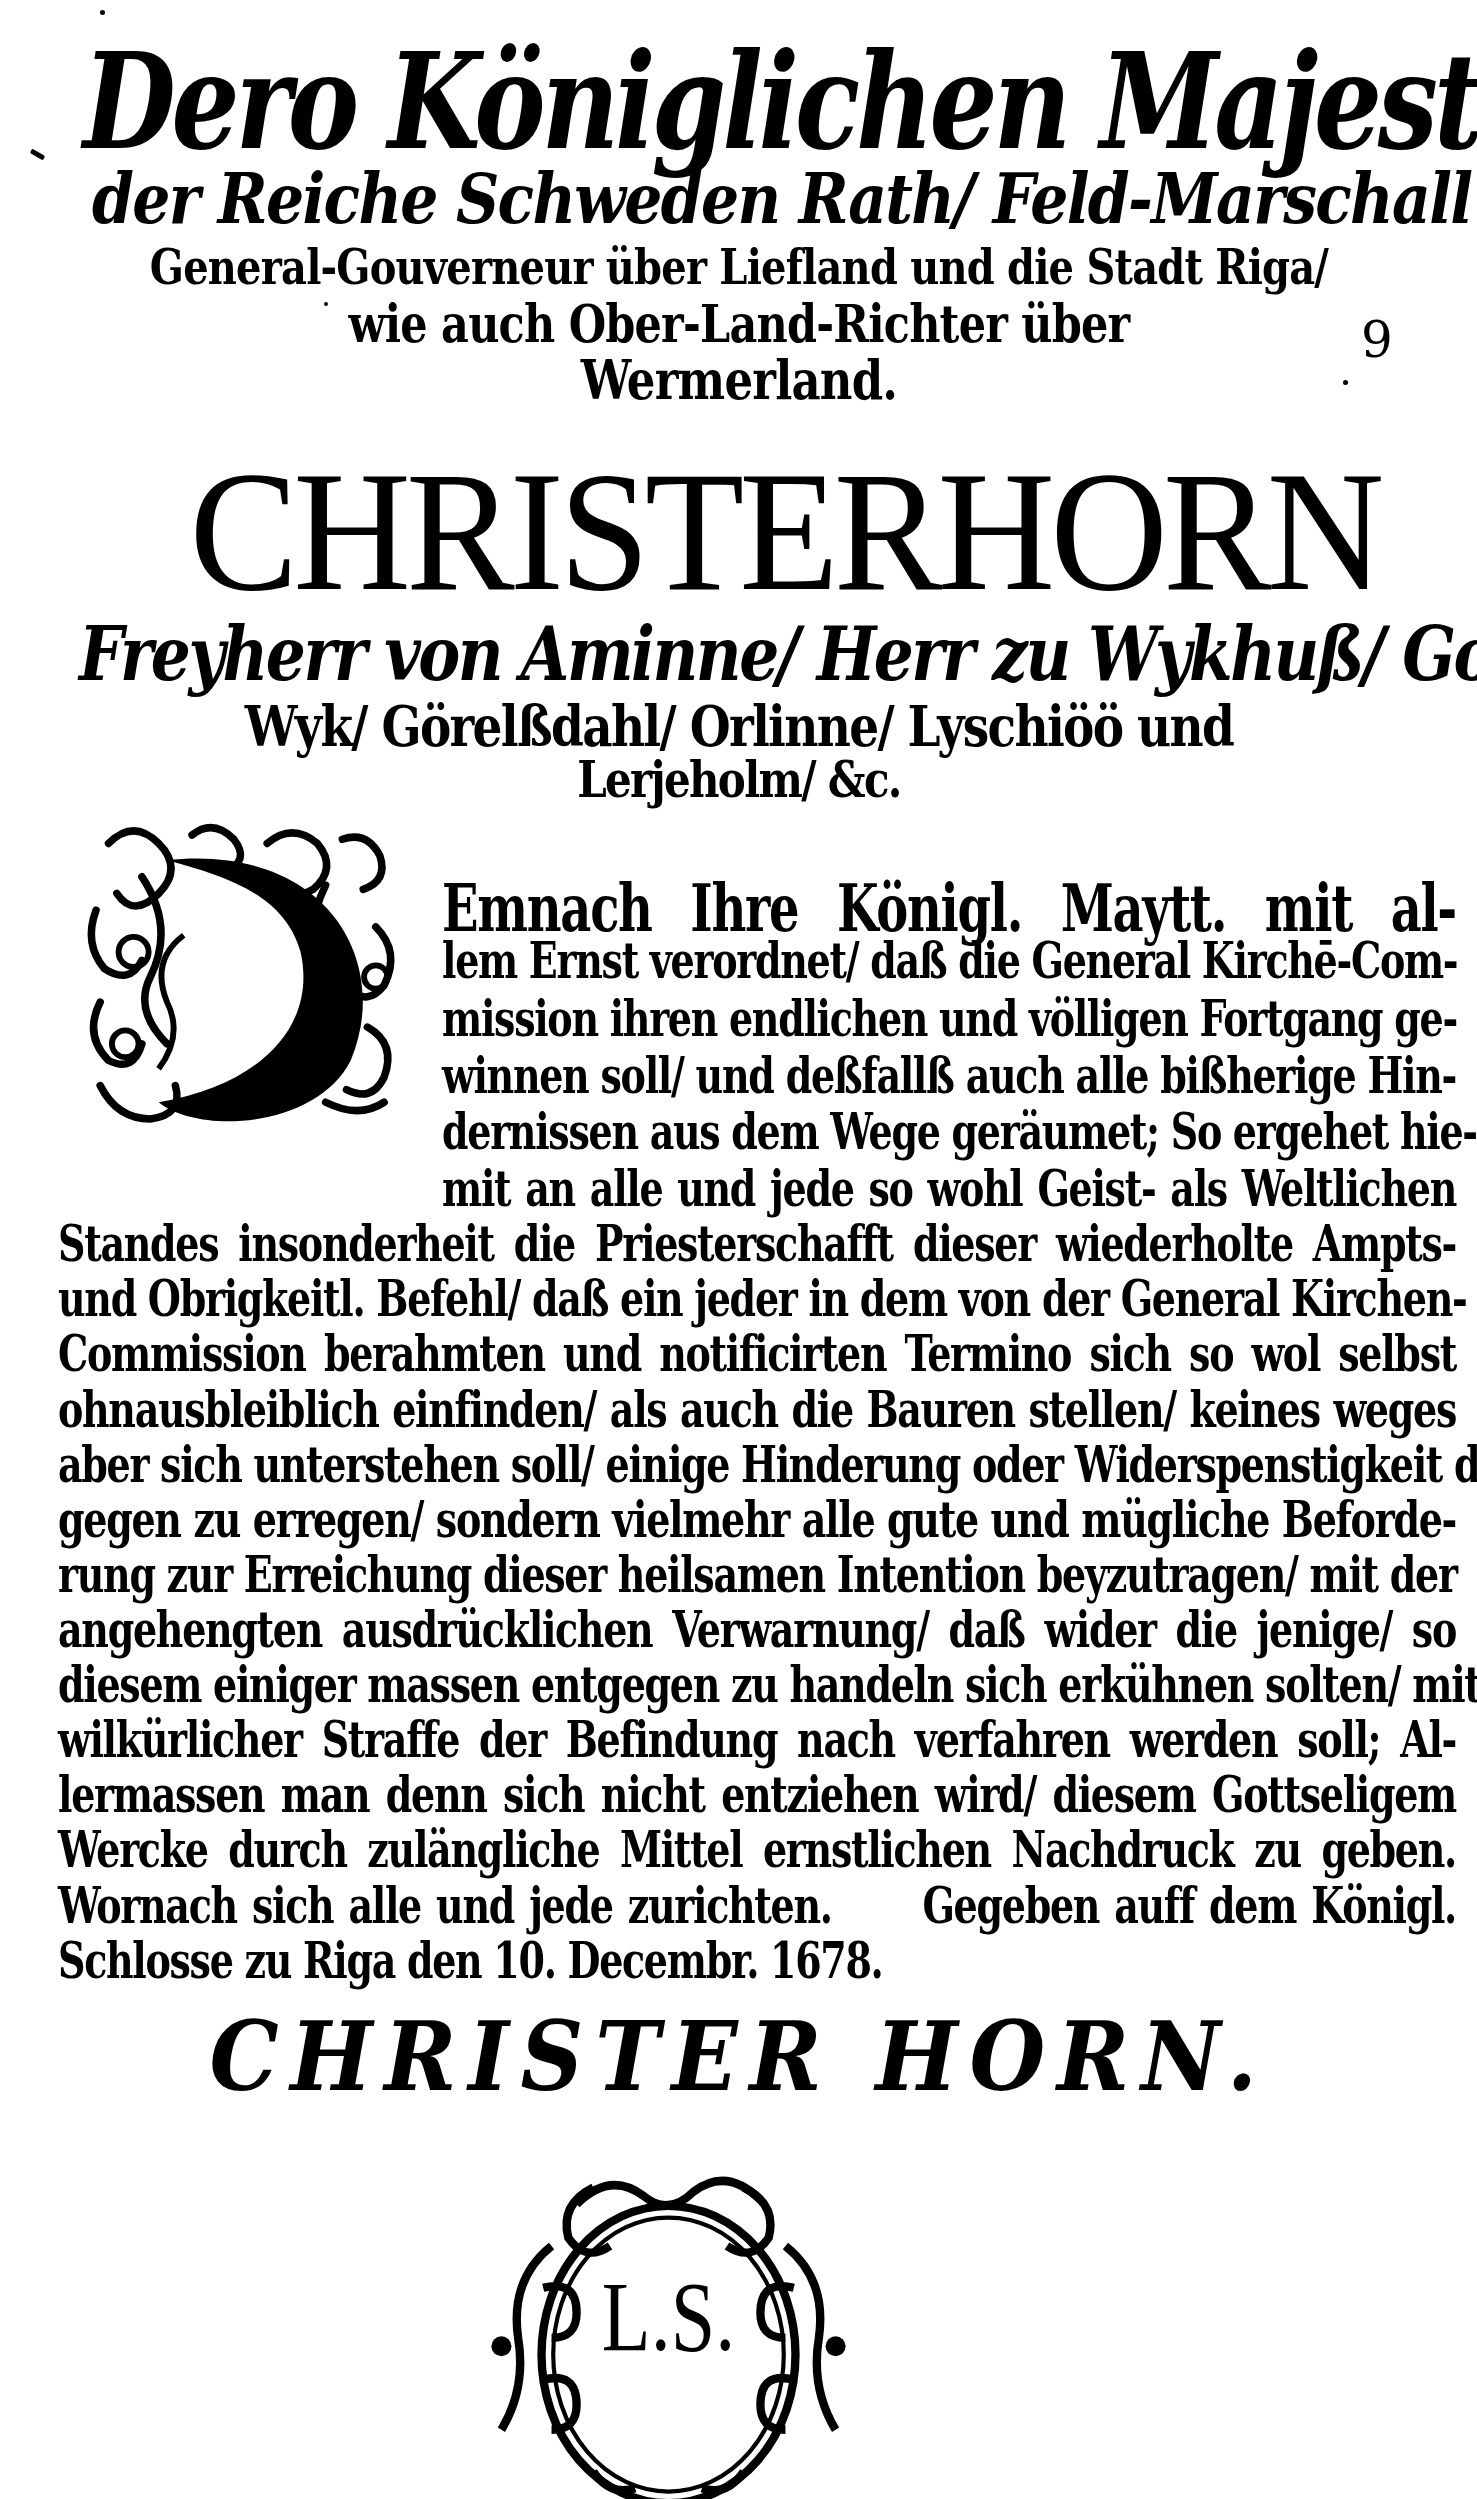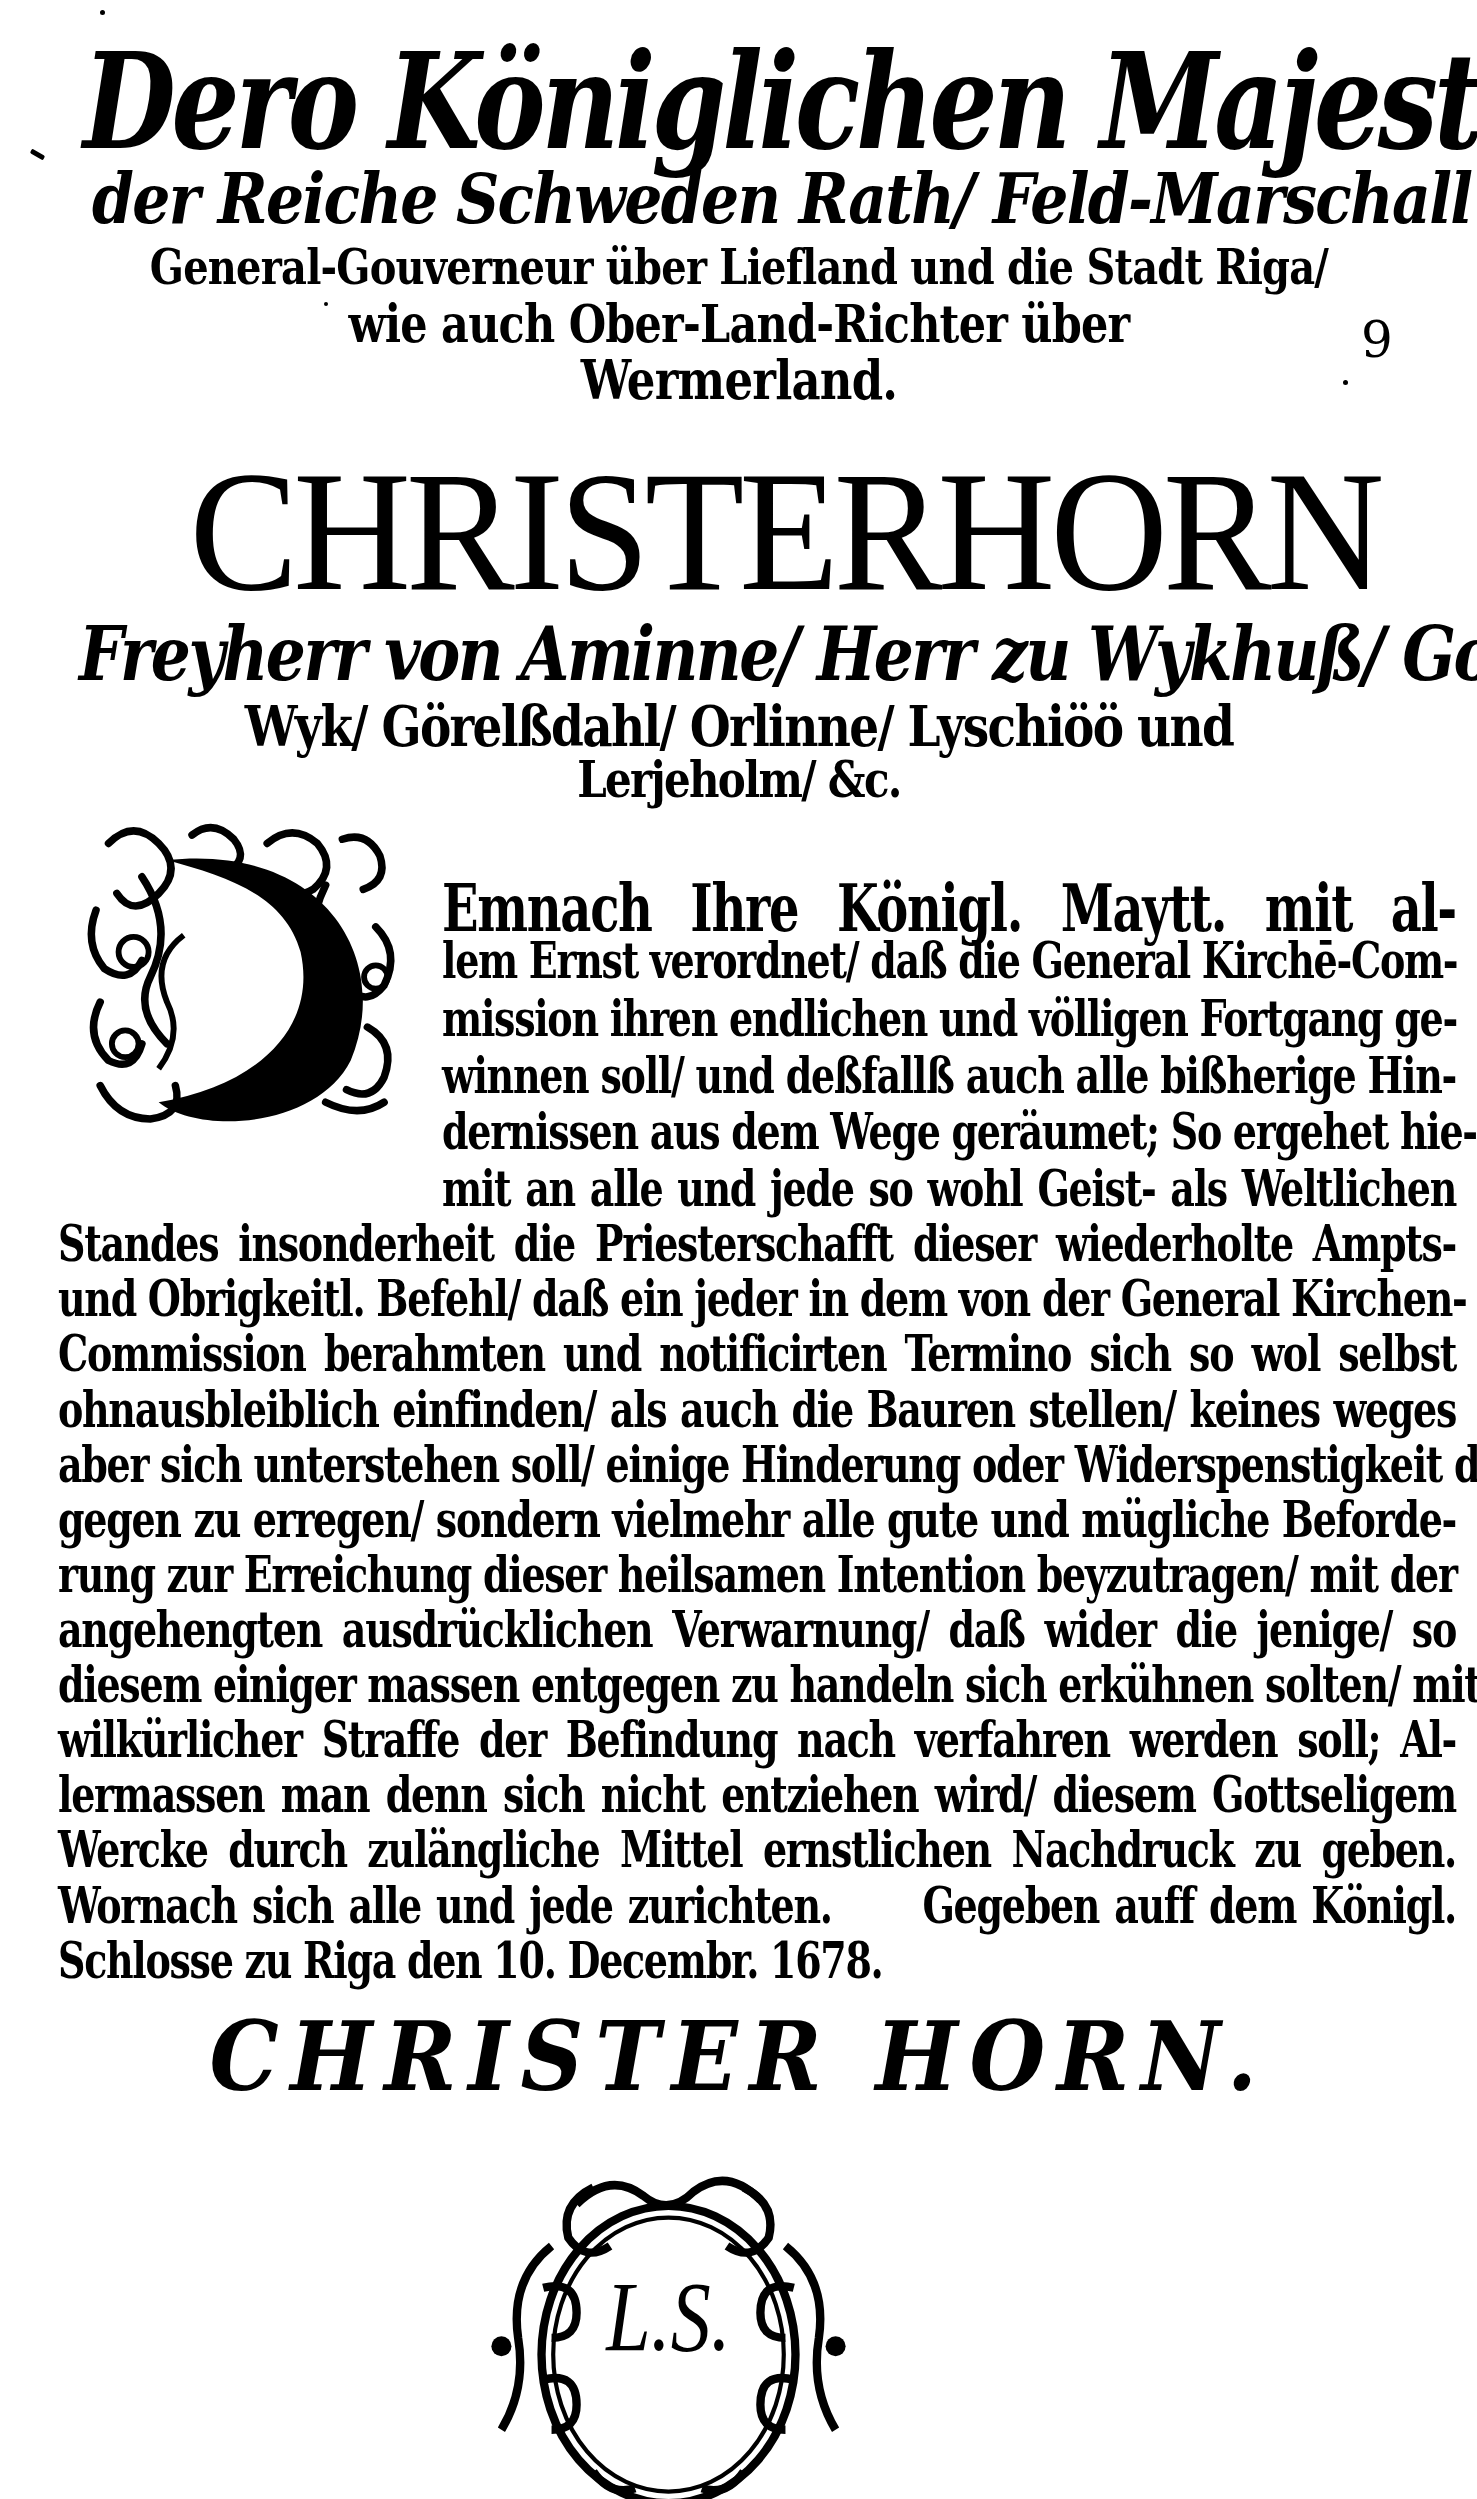--- a/index.html
+++ b/index.html
@@ -28,21 +28,21 @@
   .full { left:58px; width:1398px; }
   .justify { text-align:justify; text-align-last:justify; }
 
   
   #dropcap { position:absolute; left:75px; top:810px; width:351px; height:334px; }
 
   
   #signature { top:2000px; left:0; width:1478px; text-align:center; font-family:"DejaVu Serif", serif; font-weight:bold; font-style:italic; font-size:87px; letter-spacing:11.7px; transform:scaleY(1.1); transform-origin:top center; }
 
   
-  #seal { position:absolute; left:468px; top:2154px; width:401px; height:346px;font-style:italic; }
+  #seal { position:absolute; left:468px; top:2154px; width:401px; height:346px; }
   #seal-text { position:absolute; left:0; top:117px; width:401px; text-align:center; font-family:"Liberation Serif", serif; font-size:80px; transform:scaleY(1.25); }
 
   
   .speck { position:absolute; background:#000; border-radius:50%; }
 </style>
 </head>
 <body>
 
 <div class="page">
 

